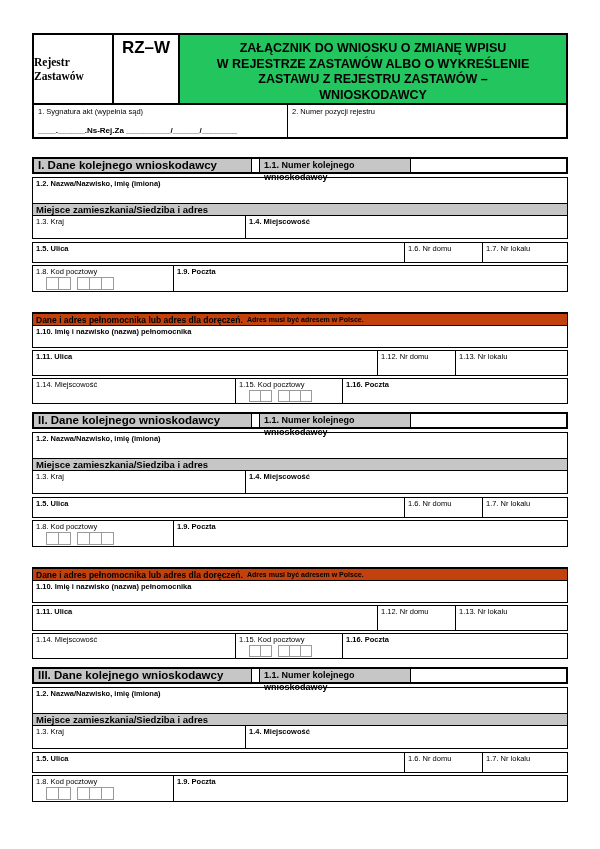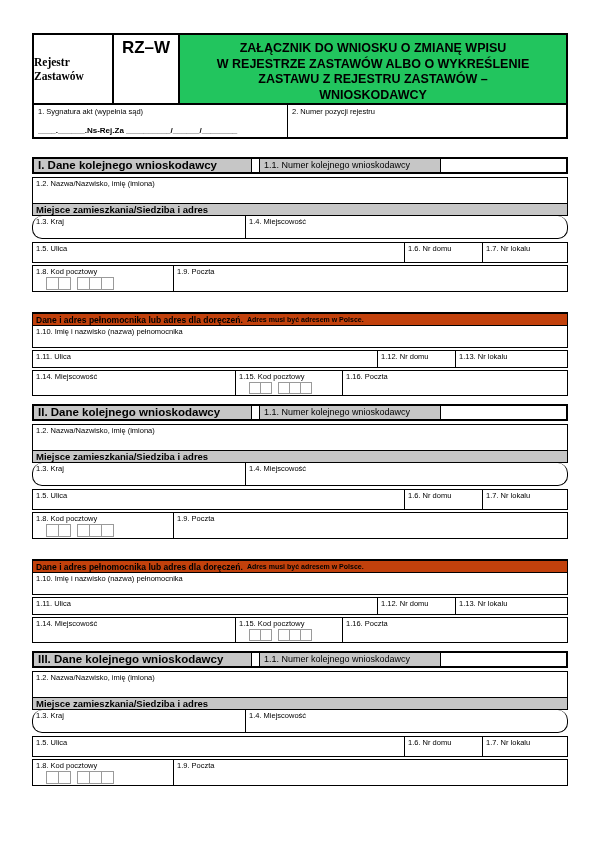--- a/index.html
+++ b/index.html
@@ -25,31 +25,31 @@
 
   .lbl { font-size:7.5px; line-height:9px; display:block; }
 
   
   .section { margin-top:0; }
   .sec-header { display:flex; height:17px; border:2px solid #000; background:#fff; margin-top:8px; }
   .sec-header.first { margin-top:18px; }
   .sec-title { width:218px; background:#c6c6c6; border-right:1px solid #000;
     font-weight:bold; font-size:11.5px; line-height:13px; padding:0 4px; }
   .sec-gap { width:7px; background:#fff; }
-  .sec-11 { width:182px; background:#c6c6c6; border-left:1px solid #000; border-right:1px solid #000;
-    font-weight:normal; font-size:9px; line-height:12px; padding:0 4px; }
+  .sec-11 { width:152px; background:#c6c6c6; border-left:1px solid #000; border-right:1px solid #000;
+    font-weight:bold; font-size:9px; line-height:12px; padding:0 4px; }
   .sec-input { flex:1; background:#fff; }
 
   .row { display:flex; border:1px solid #000; background:#fff; }
   .m3 { margin-top:3px; } .m2 { margin-top:2px; }
   .cell { padding:1px 3px; position:relative; }
   .bl { border-left:1px solid #000; }
-  .fx { flex:1; }
-  .h27 { height:27px; } .h23 { height:23px;border-radius:10px; } .h21 { height:21px; }
-  .h22 { height:22px; } .h18 { height:18px; } .h26 { height:26px; }
+  .fx { flex:1;font-weight:bold; }
+  .h27 { height:27px; } .h23 { height:23px; } .h21 { height:21px; }
+  .h22 { height:22px; } .h18 { height:26px; } .h26 { height:26px; }
 
   .graybar { border:1px solid #000; border-top:none; background:#c6c6c6;
     font-weight:bold; font-size:9.5px; line-height:11px; height:12px; padding:0 3px; }
   .r-join { border-top:none; } 
 
   .pelnobar { border:1px solid #000; border-top:2px solid #000; background:#c2410c;
     height:14px; padding:0 3px; display:flex; align-items:center; gap:4px;margin-top:20px; }
   .pelno-main { font-weight:bold; font-size:8.5px; }
   .pelno-note { font-weight:bold; font-size:7px; }
 

